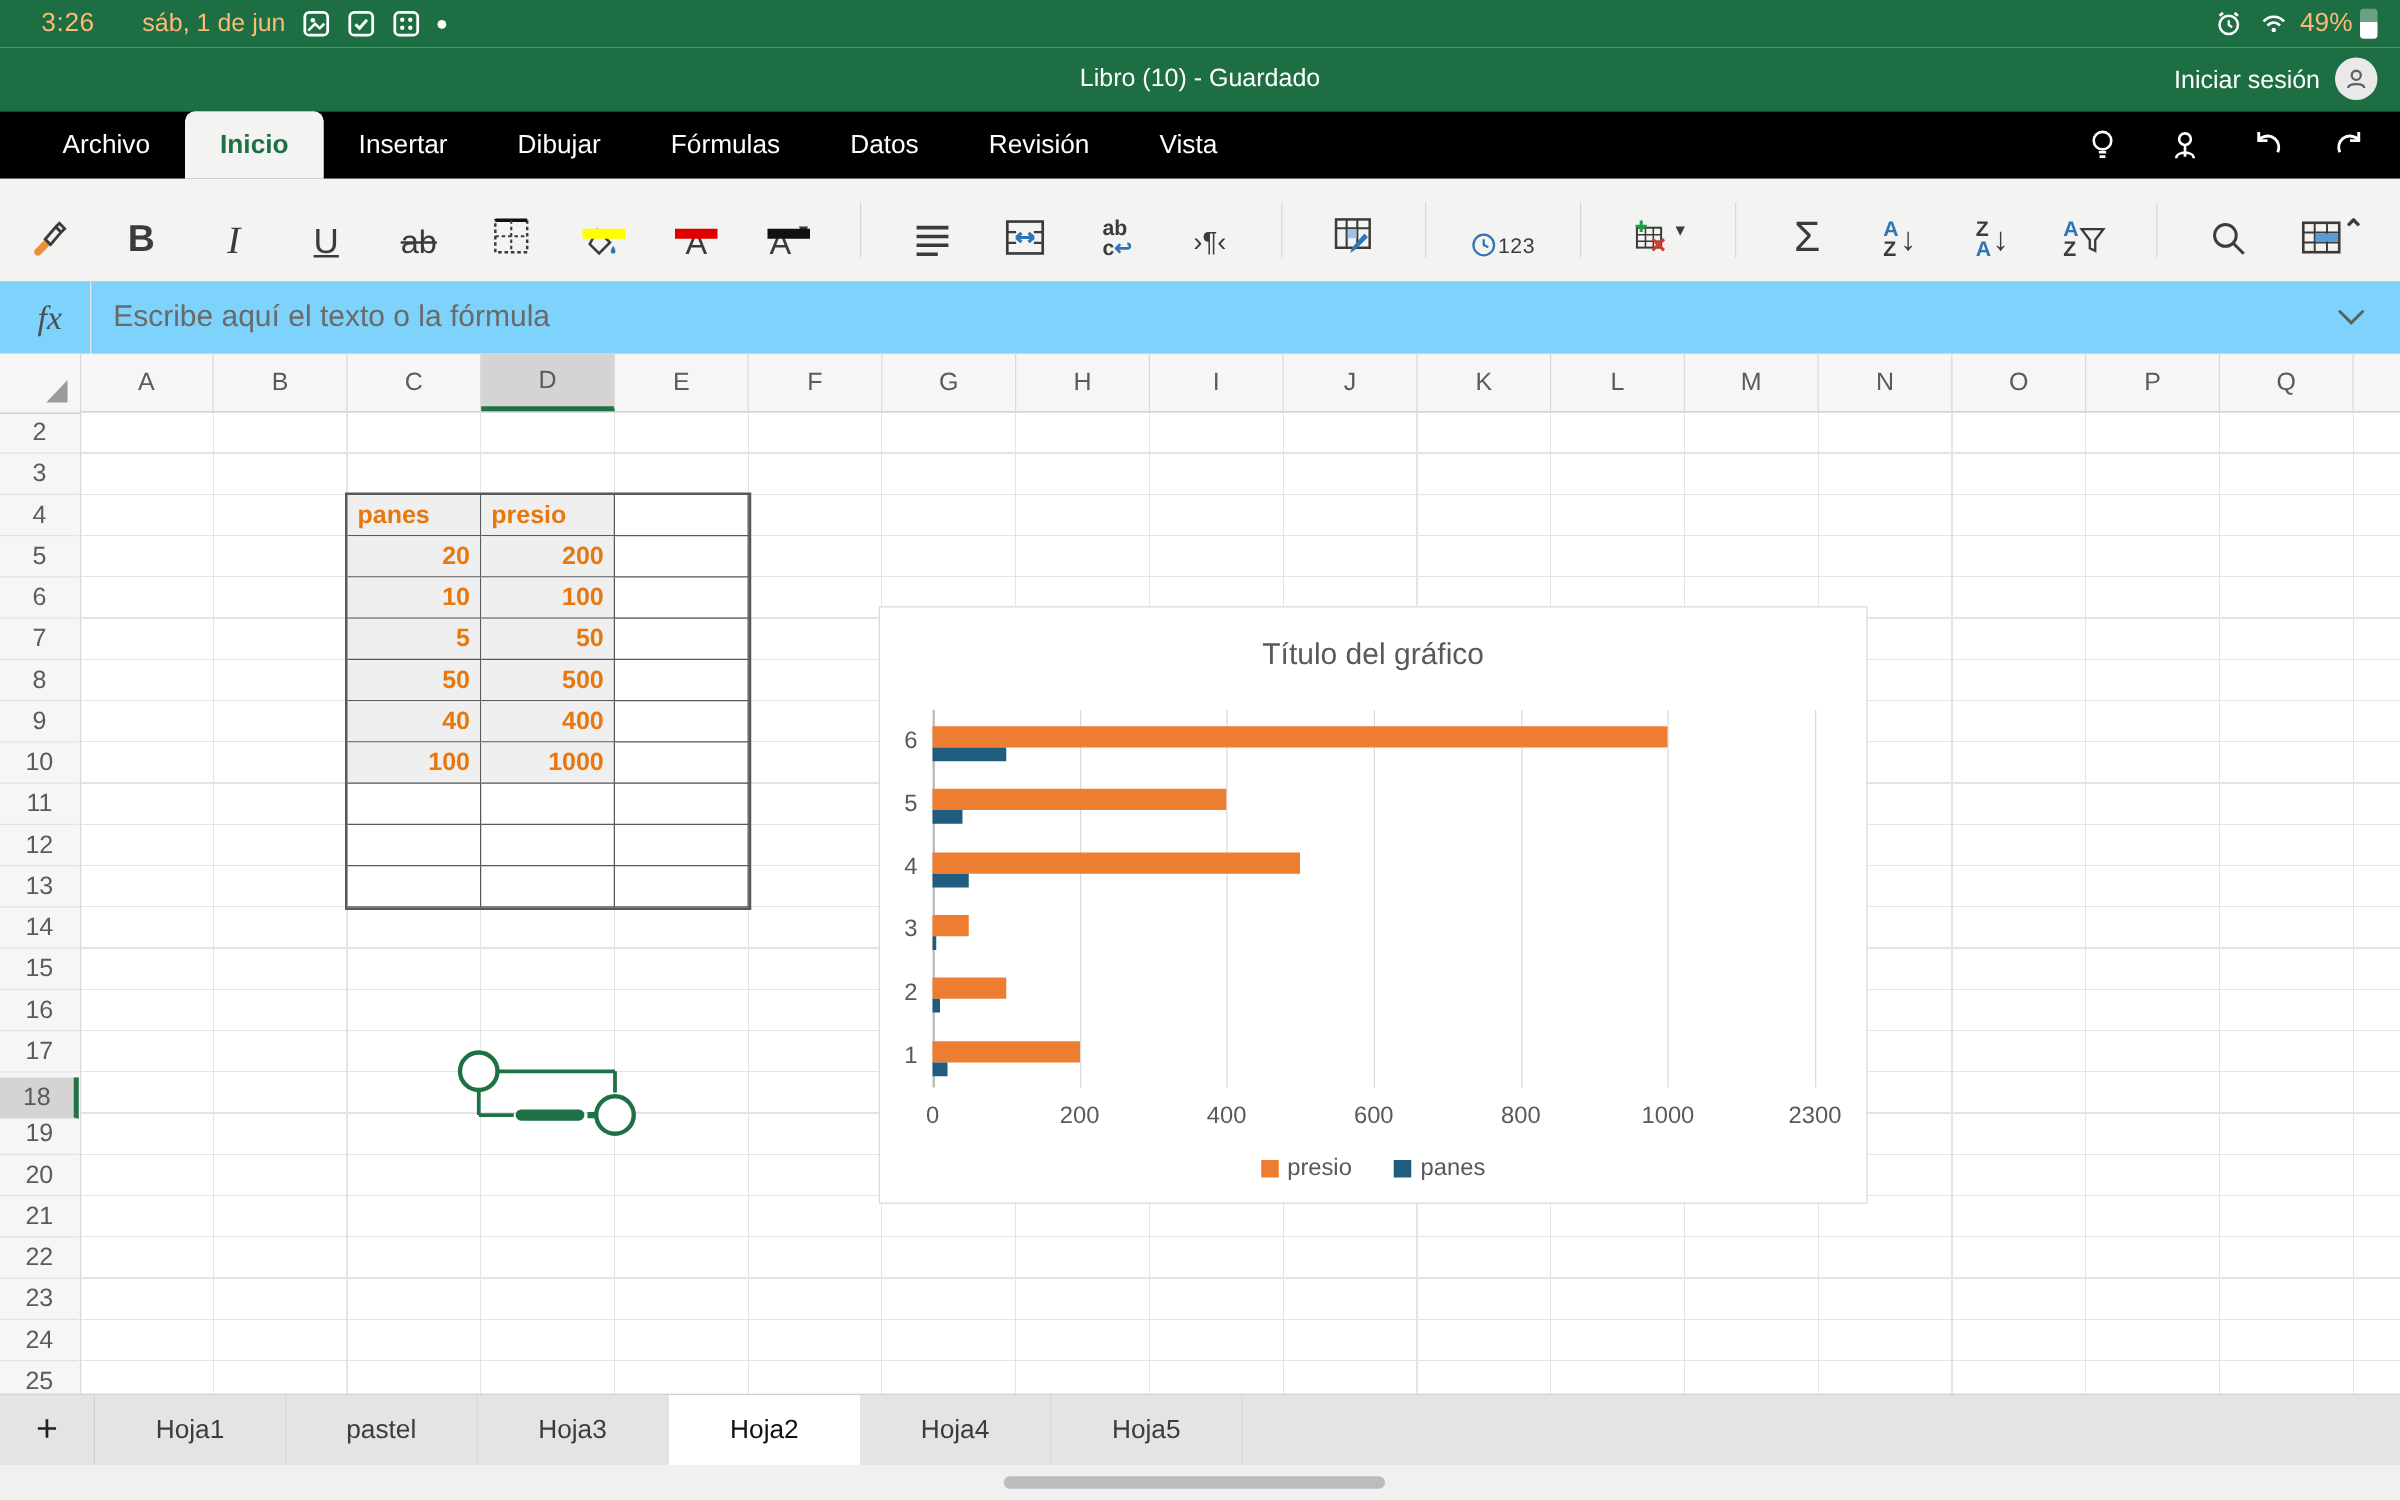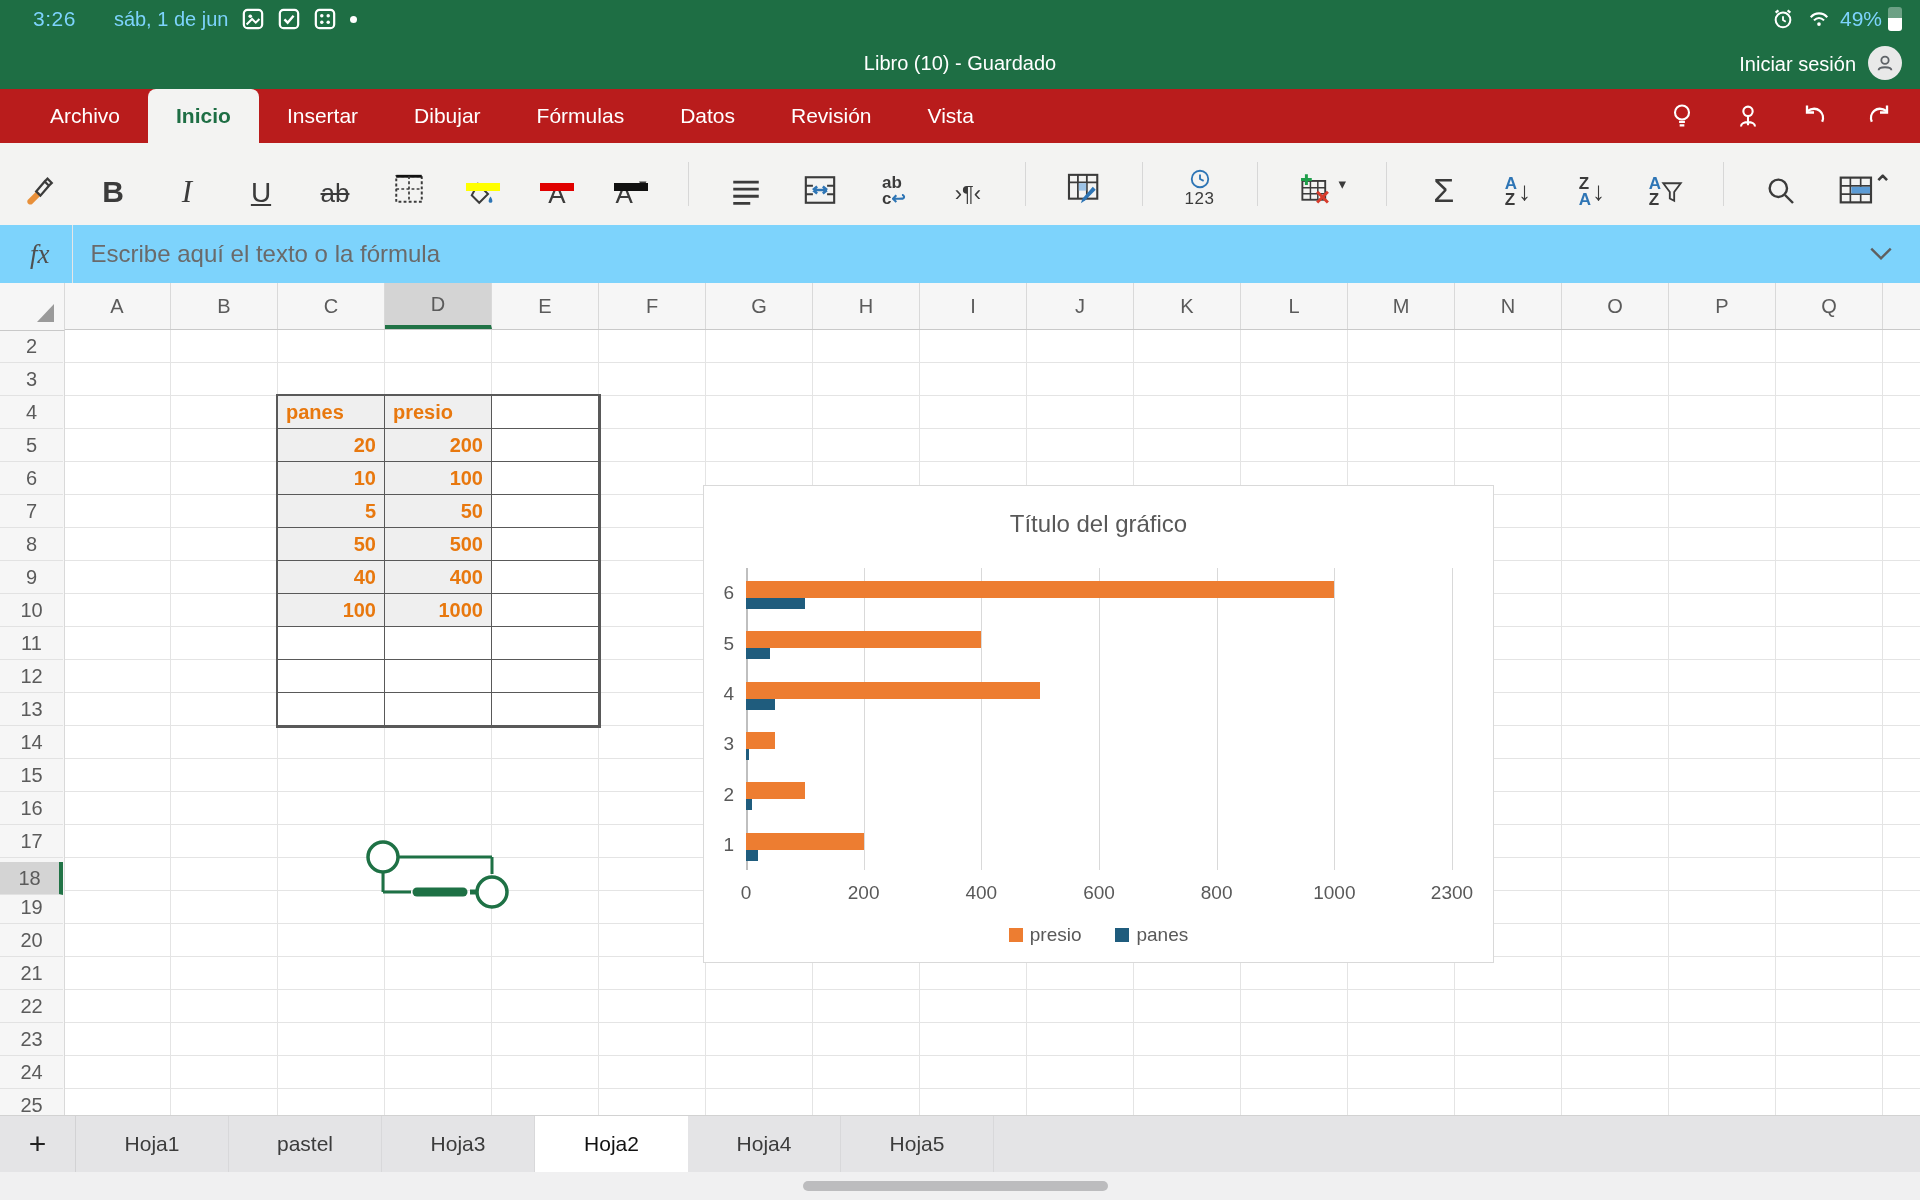--- a/index.html
+++ b/index.html
@@ -2,34 +2,34 @@
 <html><head>
 <meta charset="utf-8">
 <style>
   html,body{margin:0;padding:0;background:#555;}
   .screen{
     position:relative;width:1920px;height:1200px;overflow:hidden;
     font-family:"Liberation Sans",sans-serif;background:#fff;
     -webkit-font-smoothing:antialiased;
   }
   
-  .statusbar{position:absolute;left:0;top:0;width:100%;height:38px;background:#1E6E44;color:#7dd3fc;display:flex;align-items:center;}
+  .statusbar{position:absolute;left:0;top:0;width:100%;height:38px;background:#1E6E44;color:#fdba74;display:flex;align-items:center;}
   .statusbar .time{font-size:21px;margin-left:33px;letter-spacing:.5px;}
   .statusbar .date{font-size:20px;margin-left:38px;}
   .sb-ico{width:22px;height:22px;margin-left:14px;}
   .sb-dot{width:7px;height:7px;border-radius:50%;background:#fff;margin-left:14px;}
   .statusbar .right{margin-left:auto;display:flex;align-items:center;margin-right:18px;}
   .statusbar .batt-pct{font-size:21px;margin:0 6px 0 10px;}
   .battery{width:14px;height:24px;border-radius:3px;background:linear-gradient(to top,#fff 0 55%,rgba(255,255,255,.35) 55% 100%);}
   .titlebar{position:absolute;left:0;top:38px;width:100%;height:51px;background:#1E6E44;color:#fff;}
   .titlebar .doc{position:absolute;left:0;right:0;top:14px;text-align:center;font-size:20px;}
   .titlebar .signin{position:absolute;right:64px;top:15px;font-size:20px;}
   .avatar{position:absolute;right:18px;top:8px;width:34px;height:34px;border-radius:50%;background:#E9E9E9;display:flex;align-items:center;justify-content:center;}
   
-  .ribbon{position:absolute;left:0;top:89px;width:100%;height:54px;background:#b91c1c;display:flex;align-items:stretch;padding-left:22px;box-sizing:border-box;}
+  .ribbon{position:absolute;left:0;top:89px;width:100%;height:54px;background:#000000;display:flex;align-items:stretch;padding-left:22px;box-sizing:border-box;}
   .rtab{color:#fff;font-size:21px;display:flex;align-items:center;padding:0 28px;cursor:default;}
   .rtab.active{background:#f3f3f2;color:#1E6E44;font-weight:700;border-radius:8px 8px 0 0;}
   .ribbon-icons{position:absolute;right:26px;top:89px;height:54px;display:flex;align-items:center;gap:38px;}
   
   .toolbar{position:absolute;left:0;top:143px;width:100%;height:82px;background:#f3f3f2;border-bottom:1px solid #dcdcdc;display:flex;align-items:center;color:#3b3b3b;}
   .titem{display:flex;align-items:flex-end;justify-content:center;min-width:34px;margin-left:40px;height:46px;position:relative;}
   .titem:first-child{margin-left:22px;}
   .tdiv{width:1px;height:44px;background:#d7d7d7;margin-left:40px;}
   .glyphB{font-weight:800;font-size:30px;line-height:1;}
   .glyphI{font-style:italic;font-family:"Liberation Serif",serif;font-size:31px;line-height:1;}
@@ -38,21 +38,21 @@
   .colorA{display:flex;flex-direction:column;align-items:center;line-height:1;}
   .colorA .a{font-size:26px;}
   .colorA .bar{width:34px;height:8px;margin-top:2px;}
   .caret{font-size:15px;color:#3b3b3b;margin-left:6px;align-self:center;}
   .sorticon{display:flex;align-items:center;line-height:.9;}
   .sorticon .letters{display:flex;flex-direction:column;font-size:17px;font-weight:600;}
   .sorticon .arrow{font-size:26px;margin-left:1px;}
   .blue{color:#2E75B5;}
   .sigma{font-size:34px;line-height:1;}
   .chevron-up{font-size:22px;font-weight:700;margin-left:auto;margin-right:28px;}
-  .clockno{display:flex;flex-direction:column;align-items:center;line-height:1;}
+  .clockno{display:flex;flex-direction:row;align-items:center;line-height:1;}
   .clockno .n{font-size:17px;letter-spacing:.5px;}
   .wrapico{display:flex;flex-direction:column;align-items:flex-start;font-size:17px;line-height:.95;font-weight:600;}
   .marks{font-size:22px;}
   
   .formulabar{position:absolute;left:0;top:225px;width:100%;height:58px;background:#7dd3fc;border-bottom:1px solid #e0e0e0;display:flex;align-items:center;}
   .fx{font-family:"Liberation Serif",serif;font-style:italic;font-size:27px;color:#4f4f4f;margin-left:30px;}
   .fdiv{width:1px;height:58px;background:#e6e6e6;margin-left:22px;}
   .fplaceholder{font-size:24px;color:#6a6a6a;margin-left:18px;flex:1;}
   .fchev{margin-right:26px;}
   

